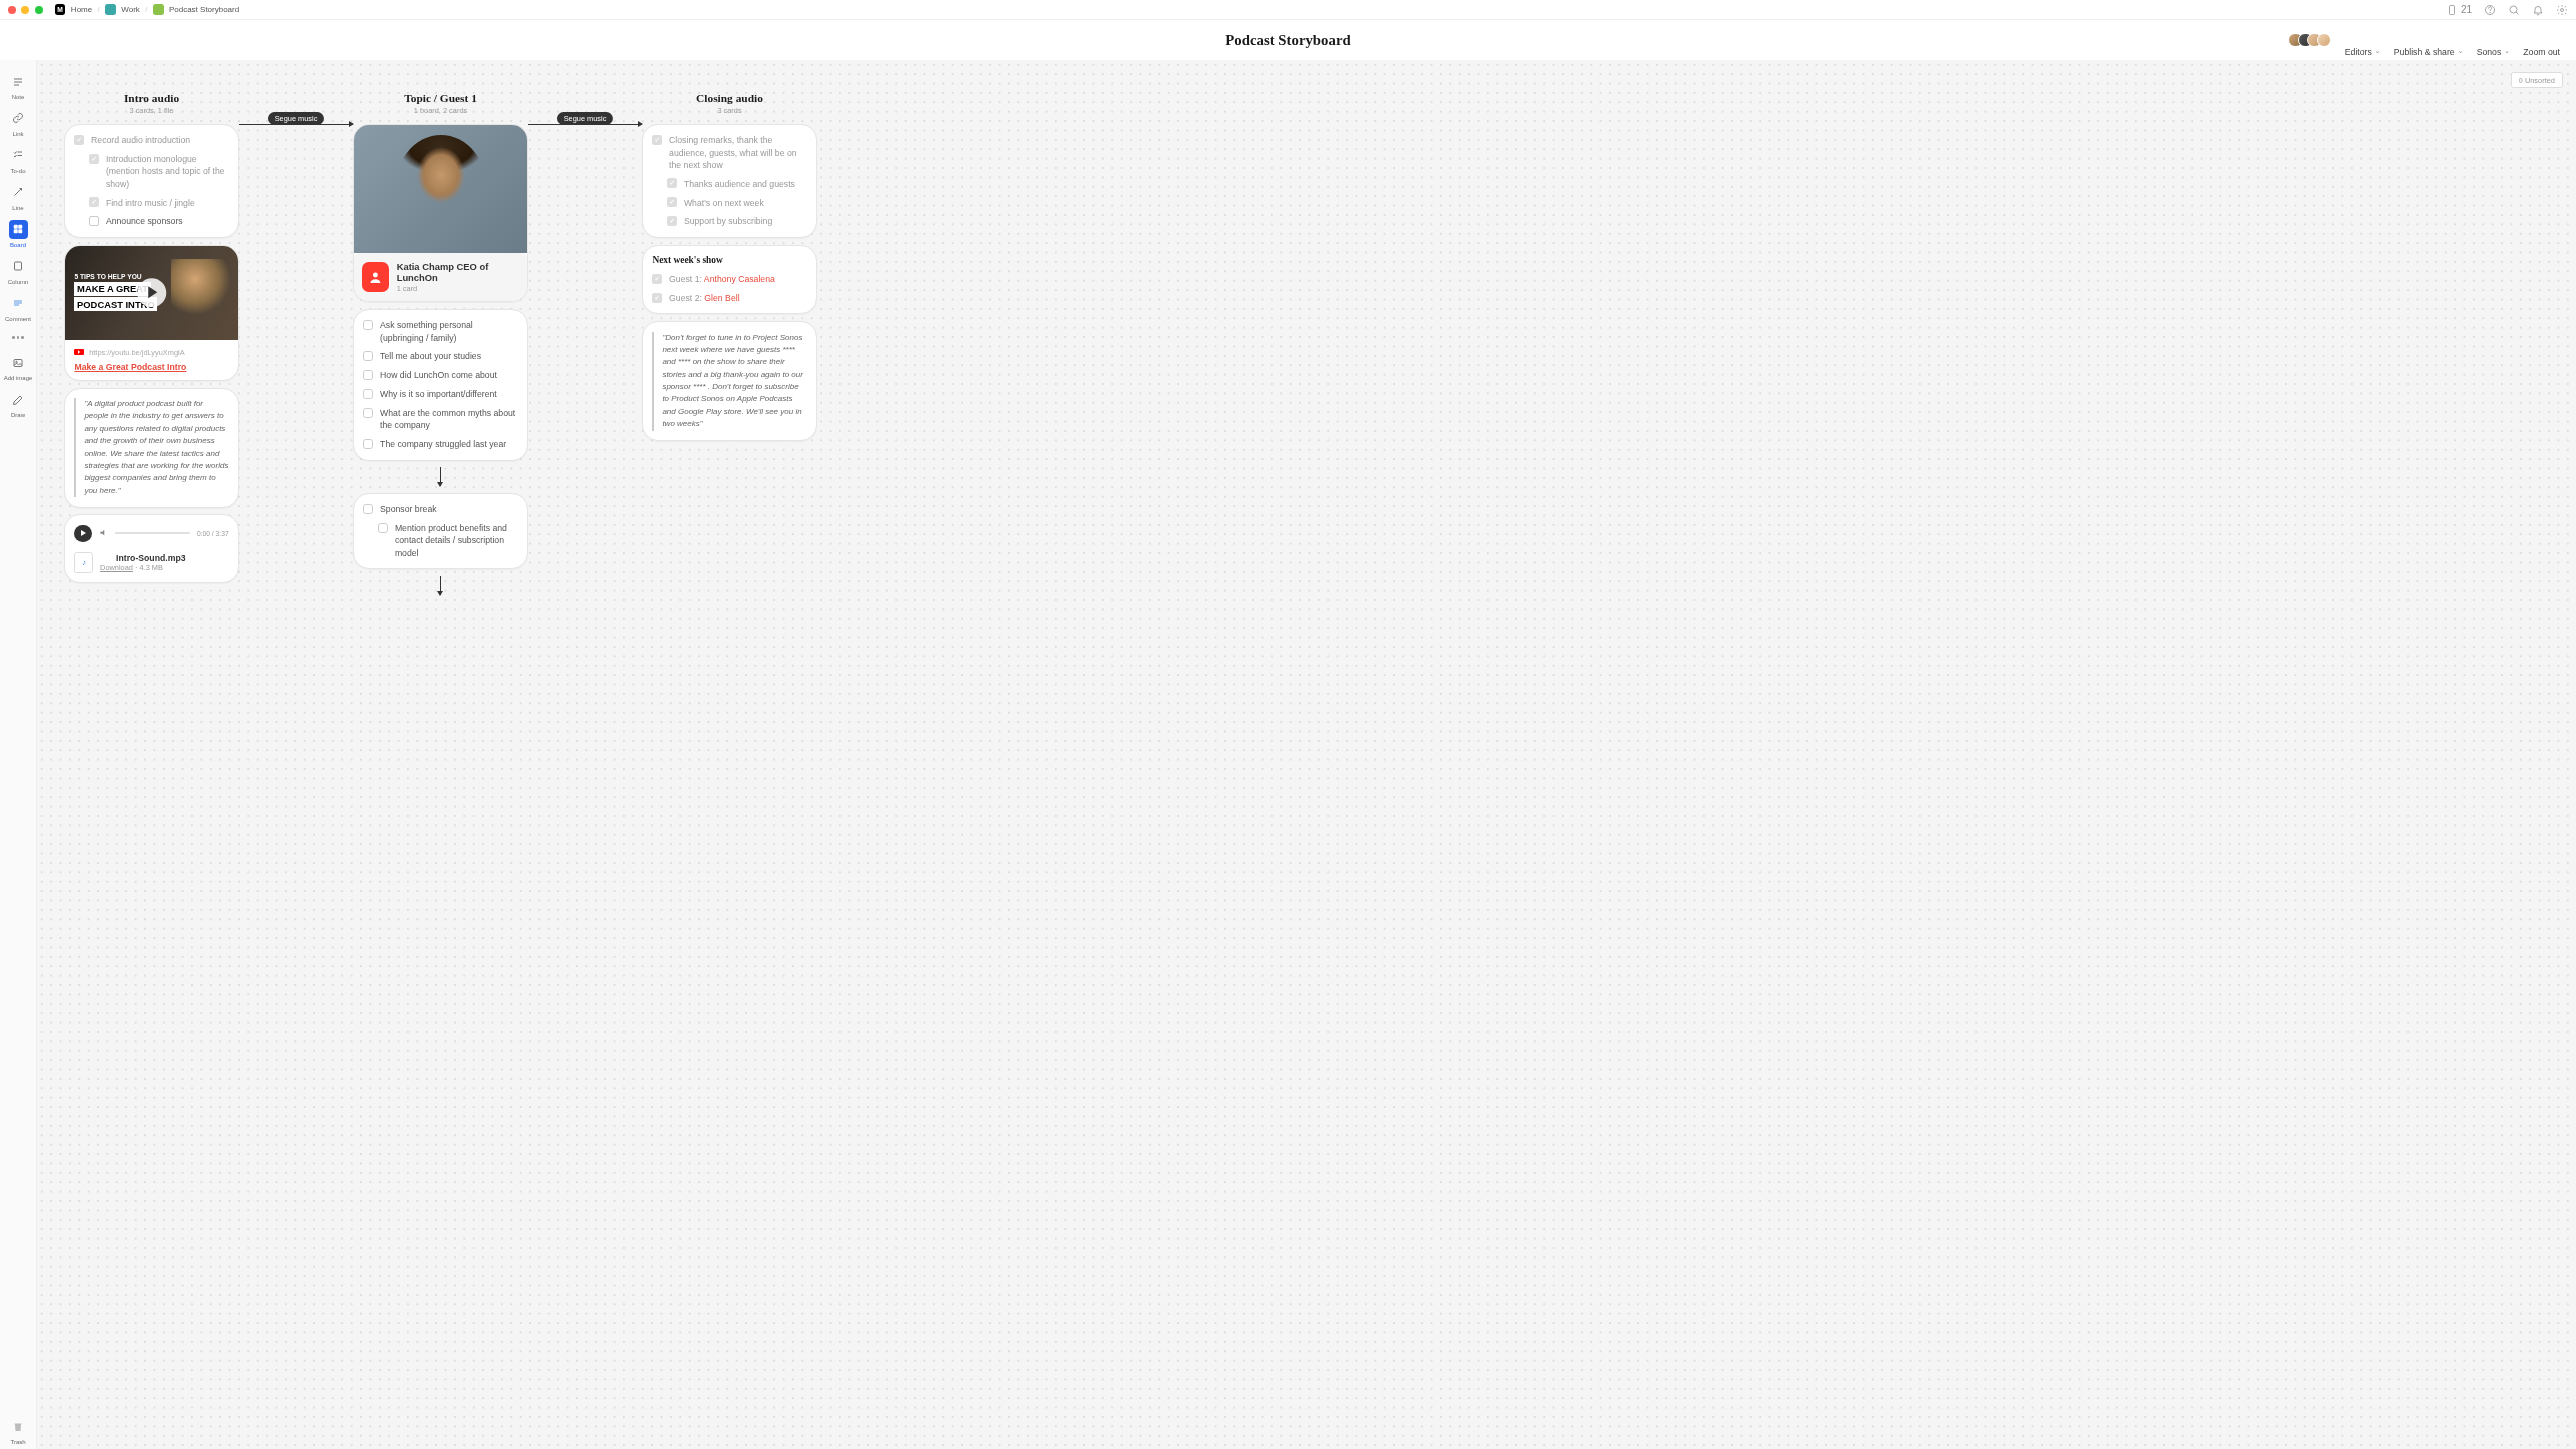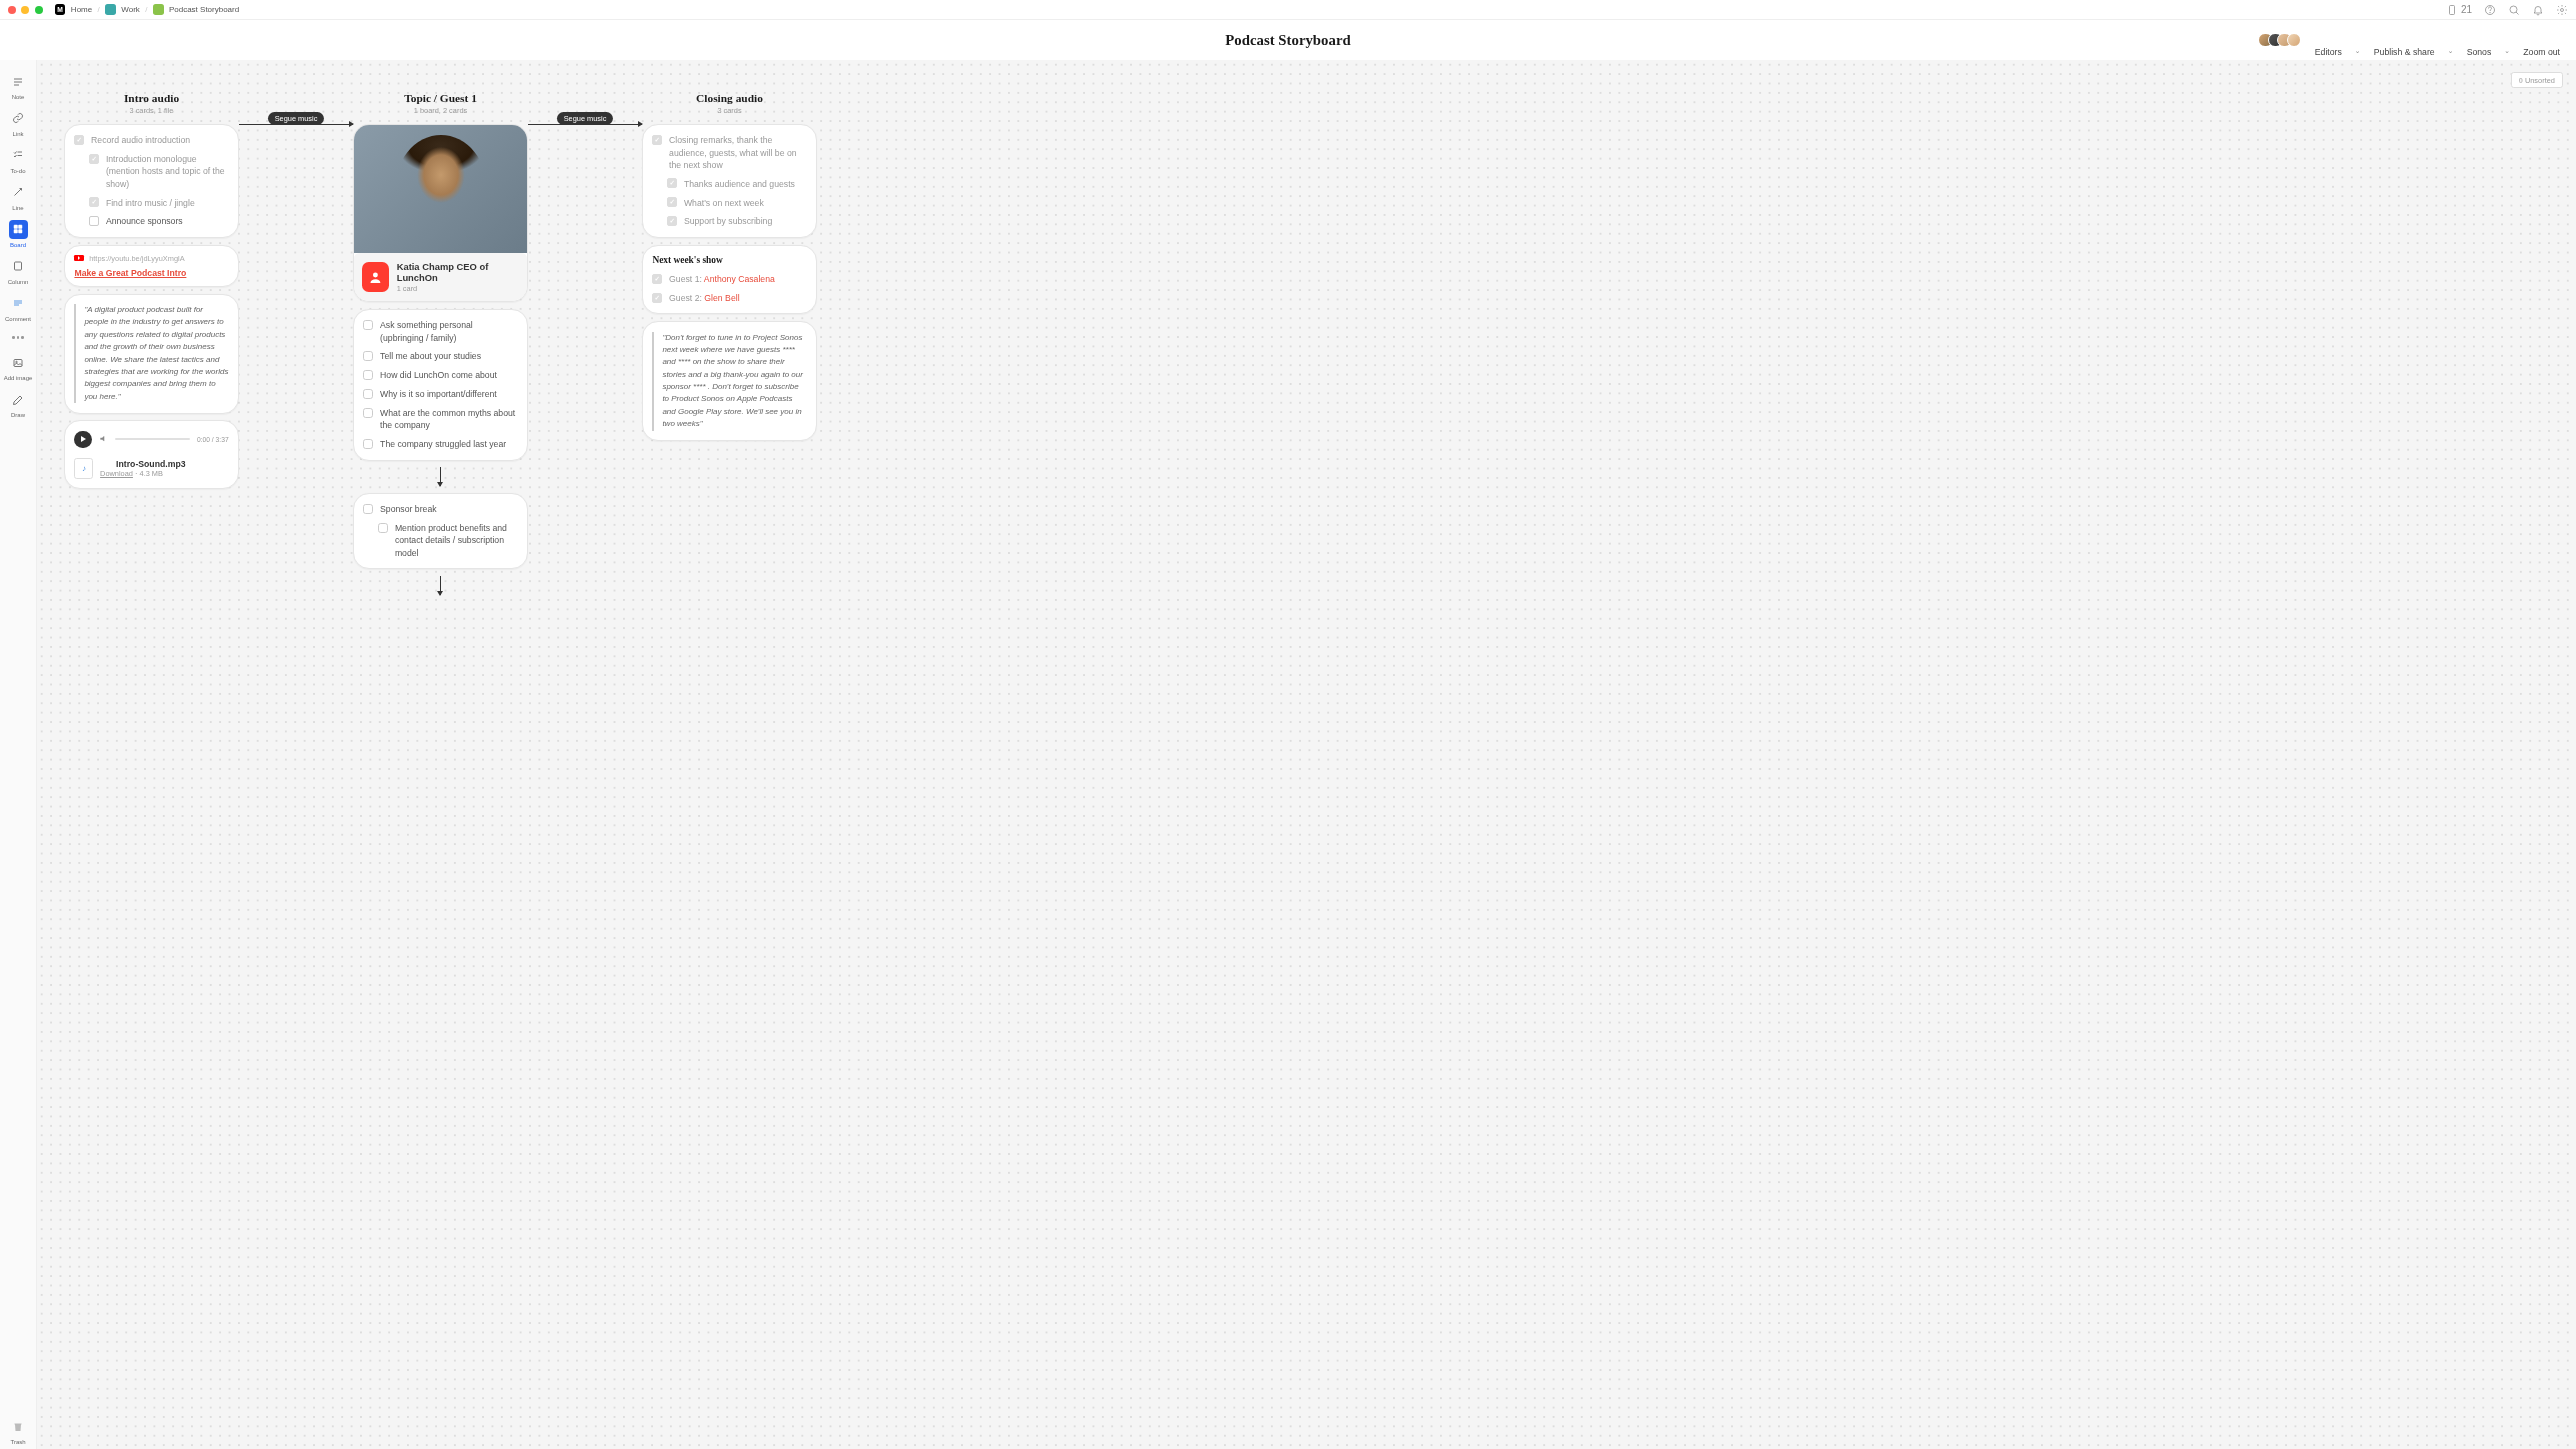--- a/index.html
+++ b/index.html
@@ -50,21 +50,21 @@
   font-weight: bold;
   color: #1a1a1a;
 }
 .header-right { margin-left: auto; display: flex; align-items: center; gap: 13.4px; font-size: 8.7px; color: #444; }
 .avatars { display: flex; }
 .avatar { width: 14.8px; height: 14.8px; border-radius: 50%; border: 1.3px solid #fff; margin-left: -5.4px; background: #ccc; }
 .av1 { background: linear-gradient(135deg,#d4a574,#8b6f47); }
 .av2 { background: linear-gradient(135deg,#555,#333); }
 .av3 { background: linear-gradient(135deg,#e8c4a0,#c49a6c); }
 .av4 { background: linear-gradient(135deg,#f0d5b5,#d4a574); }
-.dropdown-link { display: flex; align-items: flex-start; gap: 13px; cursor: pointer; margin-top: 24px; }
+.dropdown-link { display: flex; align-items: flex-start; gap: 3px; cursor: pointer; margin-top: 24px; }
 .chev { font-size: 6.7px; color: #888; }
 
 .main-layout { display: flex; height: calc(100vh - 60px); }
 
 .sidebar {
   width: 37px;
   background: #fafafa;
   border-right: 0.7px solid #eee;
   display: flex;
   flex-direction: column;
@@ -456,20 +456,29 @@
                 <div class="checkbox checked"></div>
                 <div class="check-label">Find intro music / jingle</div>
               </div>
             <div class="check-item indent">
                 <div class="checkbox"></div>
                 <div class="check-label">Announce sponsors</div>
               </div>
           </div>
         </div>
         <div class="card no-pad">
+          <div class="video-thumb">
+            <div class="video-overlay-text">
+              <div>5 TIPS TO HELP YOU</div>
+              <div class="big">MAKE A GREAT</div><br>
+              <div class="big">PODCAST INTRO</div>
+            </div>
+            <div class="video-person"></div>
+            <div class="play-btn"></div>
+          </div>
           <div class="video-meta">
             <div class="video-url-row">
               <div class="yt-icon"></div>
               <span>https://youtu.be/jdLyyuXmglA</span>
             </div>
             <a class="video-link">Make a Great Podcast Intro</a>
           </div>
         </div>
         <div class="card">
           <div class="quote-card">"A digital product podcast built for people in the industry to get answers to any questions related to digital products and the growth of their own business online. We share the latest tactics and strategies that are working for the worlds biggest companies and bring them to you here."</div>

